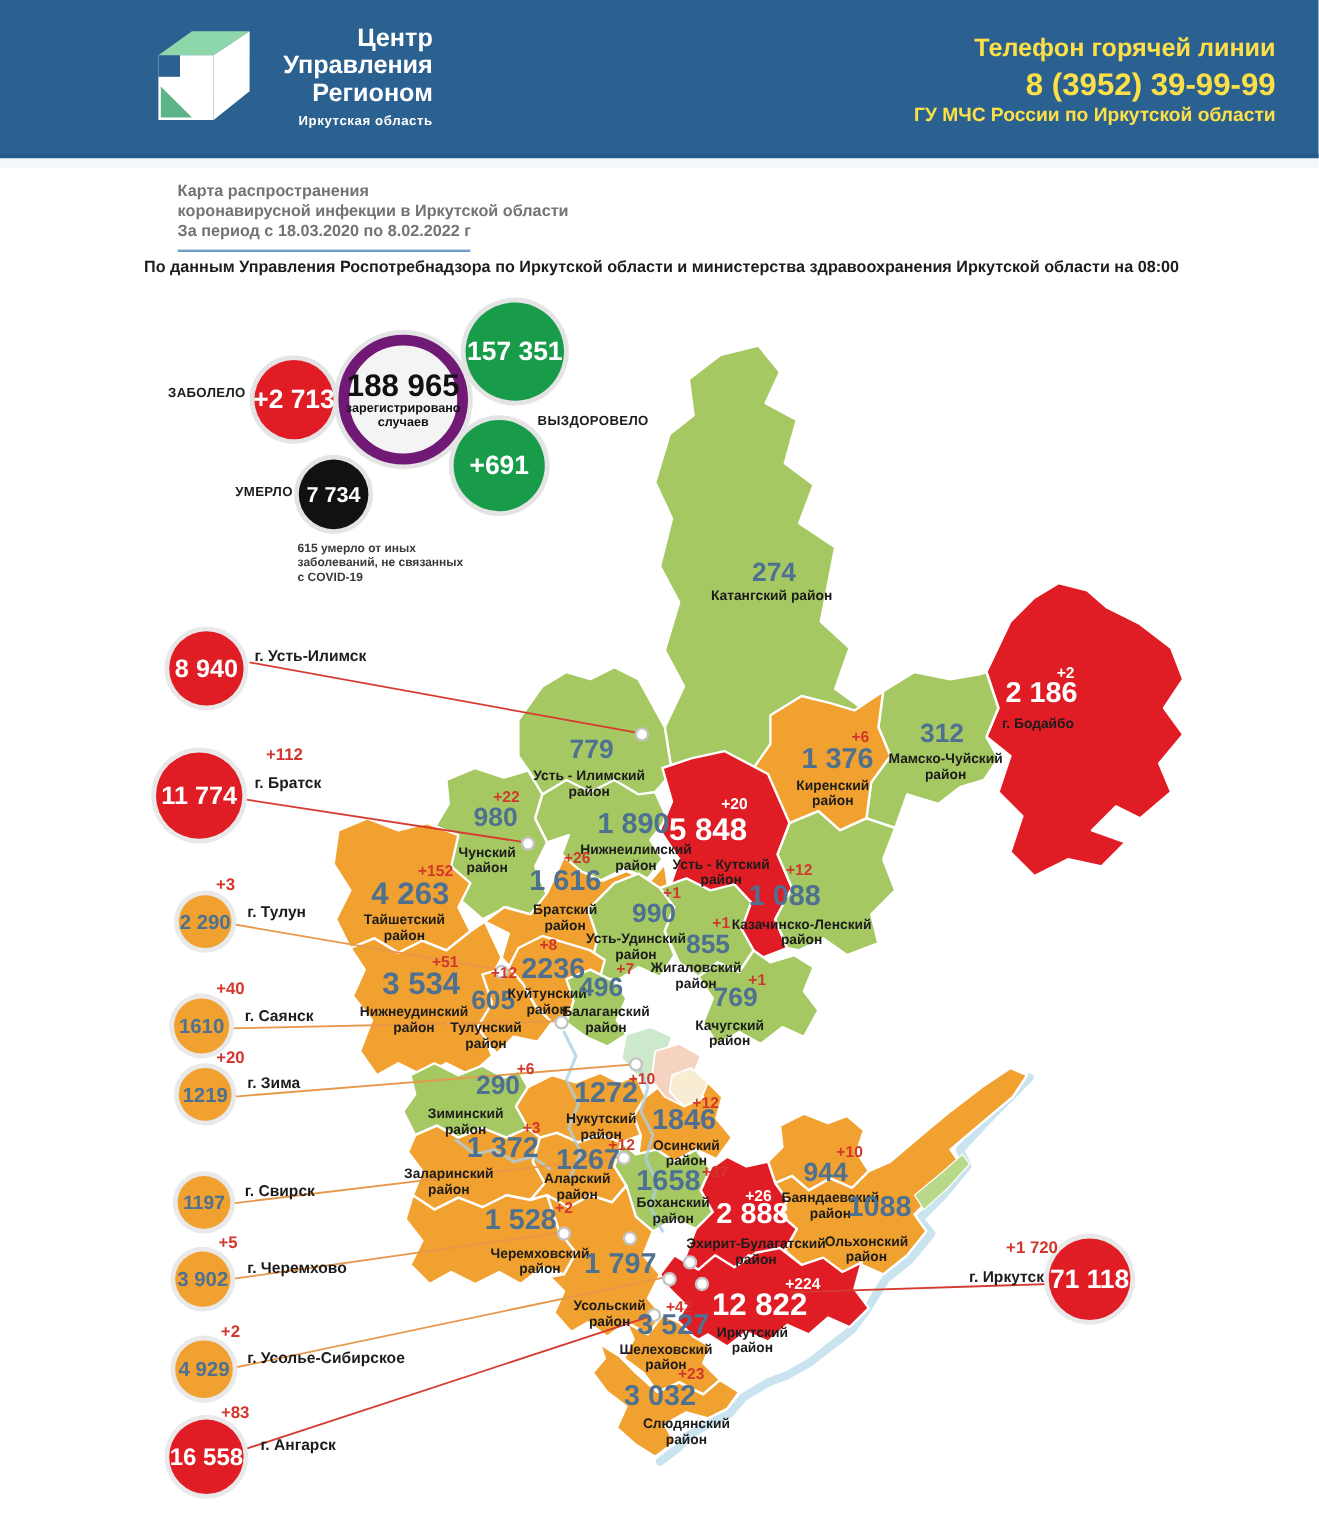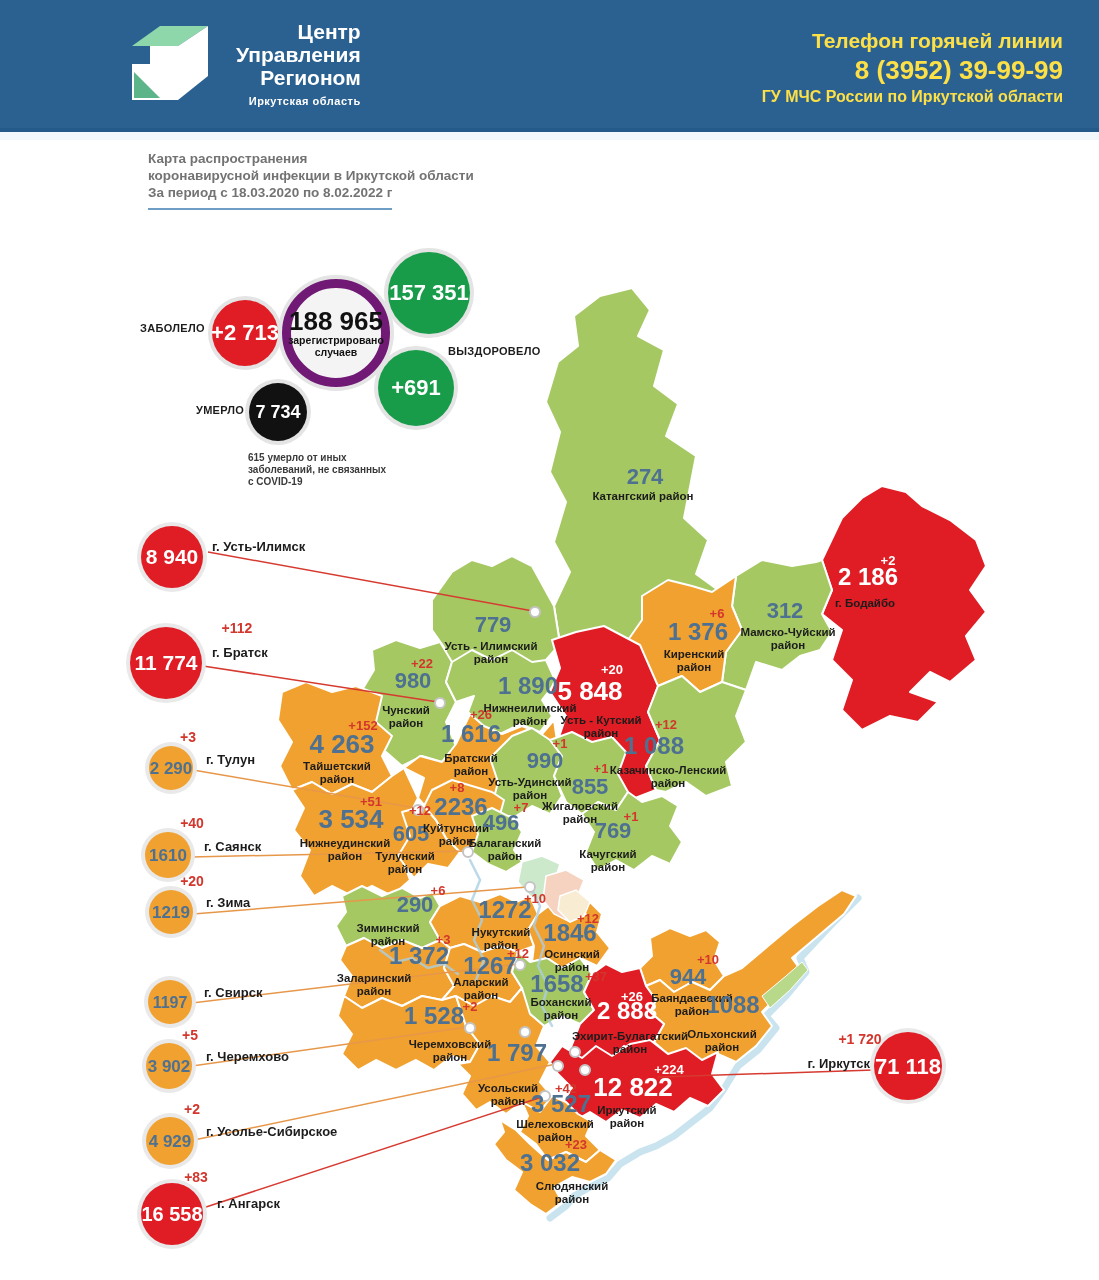--- a/index.html
+++ b/index.html
@@ -73,20 +73,21 @@
     </div>
   </div>
   <div class="header-strip"></div>
 
   <div class="title-block">
     <div>Карта распространения</div>
     <div>коронавирусной инфекции в Иркутской области</div>
     <div>За период с 18.03.2020 по 8.02.2022 г</div>
     <div class="title-underline"></div>
   </div>
+  <div class="source-line">По данным Управления Роспотребнадзора по Иркутской области и министерства здравоохранения Иркутской области на 08:00</div>
 
   <div class="stat-label lbl-sick">ЗАБОЛЕЛО</div>
   <div class="stat stat-sick">+2 713</div>
   <div class="stat stat-reg">
     <div class="num">188 965</div>
     <div class="cap">зарегистрировано</div>
     <div class="cap">случаев</div>
   </div>
   <div class="stat stat-rec">157 351</div>
   <div class="stat-label lbl-rec">ВЫЗДОРОВЕЛО</div>

